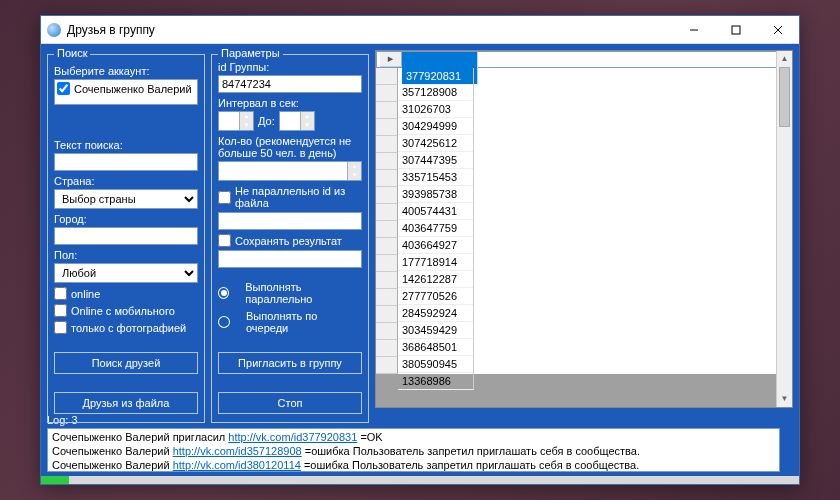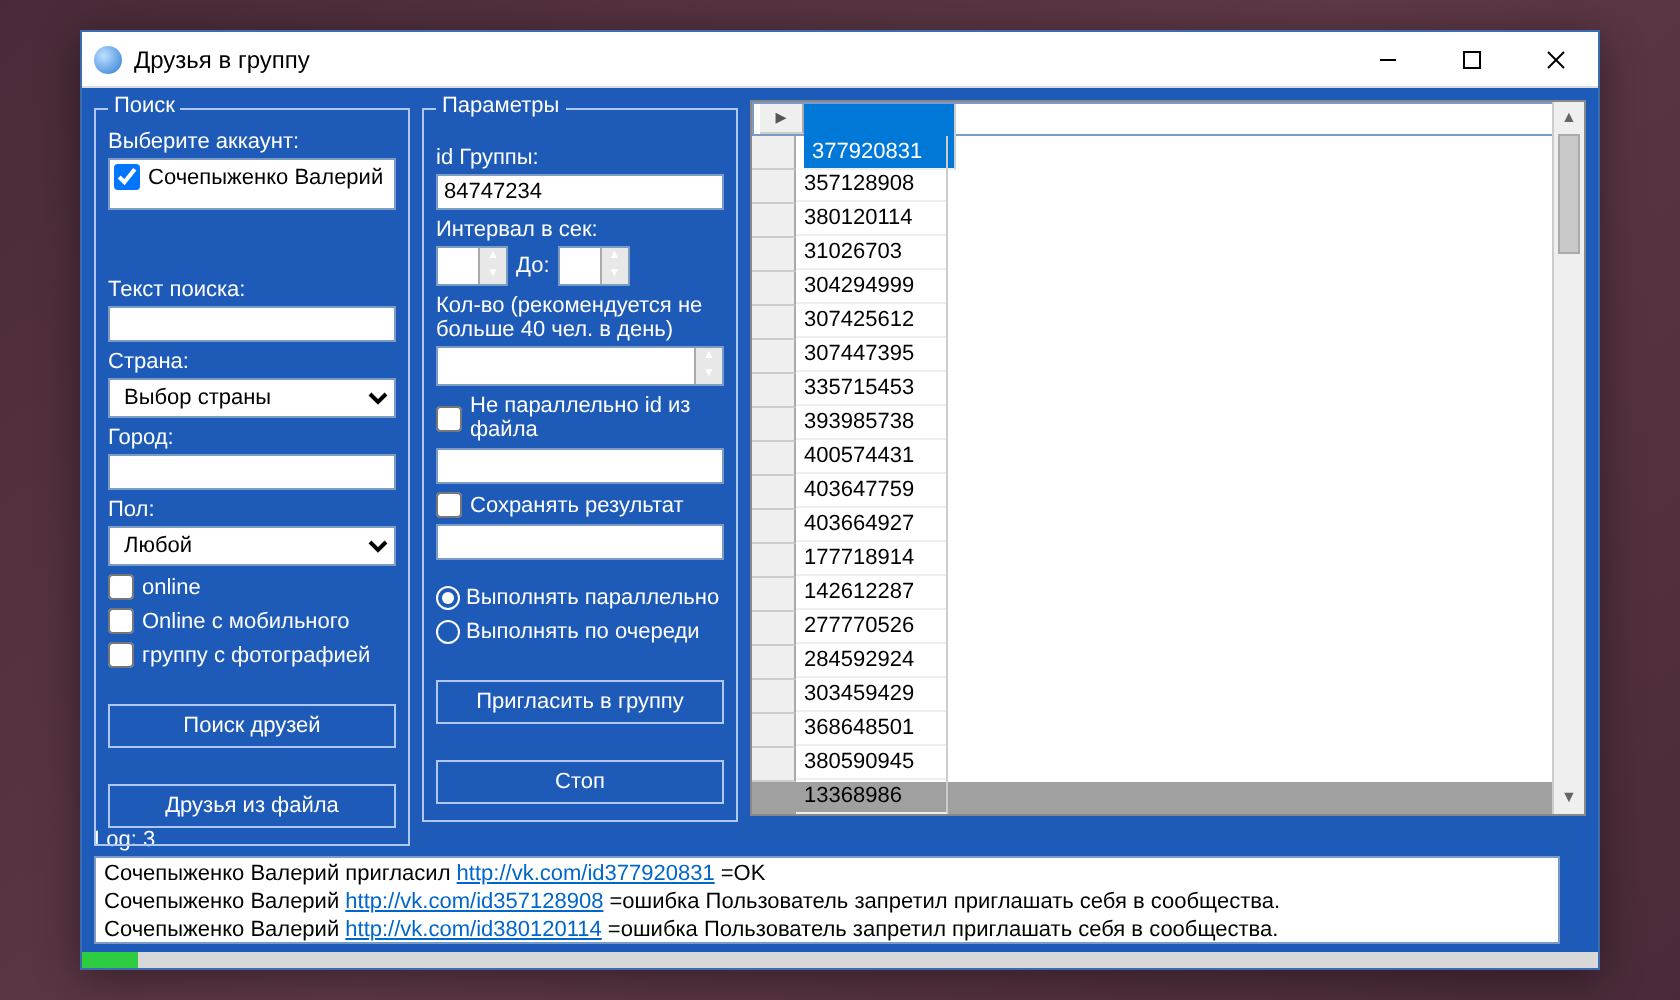--- a/index.html
+++ b/index.html
@@ -23,21 +23,21 @@
 .listbox{width:100%;height:26px;background:#fff;border:1px solid #7a9bc4;padding:2px}
 .chkrow{display:flex;align-items:center;gap:4px;color:#fff;font-size:11px;margin-top:4px}
 .chkrow input{width:13px;height:13px}
 .listbox .chkrow{color:#000;margin:0}
 .btn{width:100%;height:22px;background:#1e5bb8;border:1px solid #b0c8f0;color:#fff;font-size:11px;margin-top:18px;cursor:pointer}
 .numrow{display:flex;align-items:center;gap:4px;color:#fff}
 .num{width:36px;height:20px;background:#fff;border:1px solid #7a9bc4;display:flex;align-items:center}
 .num span{flex:1;padding:0 3px}
 .num .spn{width:14px;display:flex;flex-direction:column}
 .num .spn div{height:9px;background:#e8e8e8;border-left:1px solid #aaa;font-size:6px;text-align:center;line-height:8px}
-.radrow{display:flex;align-items:center;gap:3px;color:#fff;font-size:11px;margin-top:5px}
+.radrow{display:flex;align-items:center;gap:16px;color:#fff;font-size:11px;margin-top:5px}
 .radrow .rad{width:12px;height:12px;border-radius:50%;border:1px solid #fff;display:flex;align-items:center;justify-content:center}
 .radrow .rad.on::after{content:"";width:6px;height:6px;border-radius:50%;background:#fff}
 .grid{flex:1;background:#a0a0a0;border:1px solid #888;display:flex;flex-direction:column;min-height:0;position:relative}
 .ghead{display:flex;background:#f0f0f0;border-bottom:1px solid #aaa}
 .ghead .gh{padding:2px 4px;border-right:1px solid #aaa;font-size:11px;background:#efefef}
 .ghead .gh0{width:22px}
 .ghead .gh1{width:76px;white-space:pre-line;line-height:1.1}
 .gbody{flex:1;overflow:hidden;background:#a0a0a0}
 .grow{display:flex;height:17px;background:#fff}
 .grow .gc0{width:22px;background:#efefef;border-right:1px solid #aaa;border-bottom:1px solid #ccc;text-align:center;color:#555}
@@ -104,51 +104,51 @@
         <label class="chkrow">
             <input type="checkbox" style="">
             <span>online</span>
           </label>
         <label class="chkrow">
             <input type="checkbox" style="">
             <span>Online с мобильного</span>
           </label>
         <label class="chkrow">
             <input type="checkbox" style="">
-            <span>группу с фотографией</span>
+            <span>только с фотографией</span>
           </label>
         <button class="btn">Поиск друзей</button>
         <button class="btn">Друзья из файла</button>
       </div>
     </div>
 
     <div class="col col2">
       <div class="group" style="flex:1">
         <div class="legend">Параметры</div>
-        <span class="lbl" style="margin-top:12px">id Группы:</span>
+        <span class="lbl" style="margin-top:0">id Группы:</span>
         <input class="txtbox" value="84747234" style="">
         <span class="lbl">Интервал в сек:</span>
         <div class="numrow">
           <div class="num">
               <span>5</span>
               <div class="spn">
                 <div>▲</div>
                 <div>▼</div>
               </div>
             </div>
           <span>До:</span>
           <div class="num">
               <span>10</span>
               <div class="spn">
                 <div>▲</div>
                 <div>▼</div>
               </div>
             </div>
         </div>
-        <span class="lbl">Кол-во (рекомендуется не больше 40 чел. в день)</span>
+        <span class="lbl">Кол-во (рекомендуется не больше 50 чел. в день)</span>
         <div class="numrow">
           <div class="num" style="width:100%">
               <span>40</span>
               <div class="spn">
                 <div>▲</div>
                 <div>▼</div>
               </div>
             </div>
         </div>
         <label class="chkrow">
@@ -181,24 +181,20 @@
             <div class="grow sel">
               <div class="gc0">▸</div>
               <div class="gc1">377920831</div>
             </div>
             <div class="grow">
               <div class="gc0"></div>
               <div class="gc1">357128908</div>
             </div>
             <div class="grow">
               <div class="gc0"></div>
-              <div class="gc1">380120114</div>
-            </div>
-            <div class="grow">
-              <div class="gc0"></div>
               <div class="gc1">31026703</div>
             </div>
             <div class="grow">
               <div class="gc0"></div>
               <div class="gc1">304294999</div>
             </div>
             <div class="grow">
               <div class="gc0"></div>
               <div class="gc1">307425612</div>
             </div>

